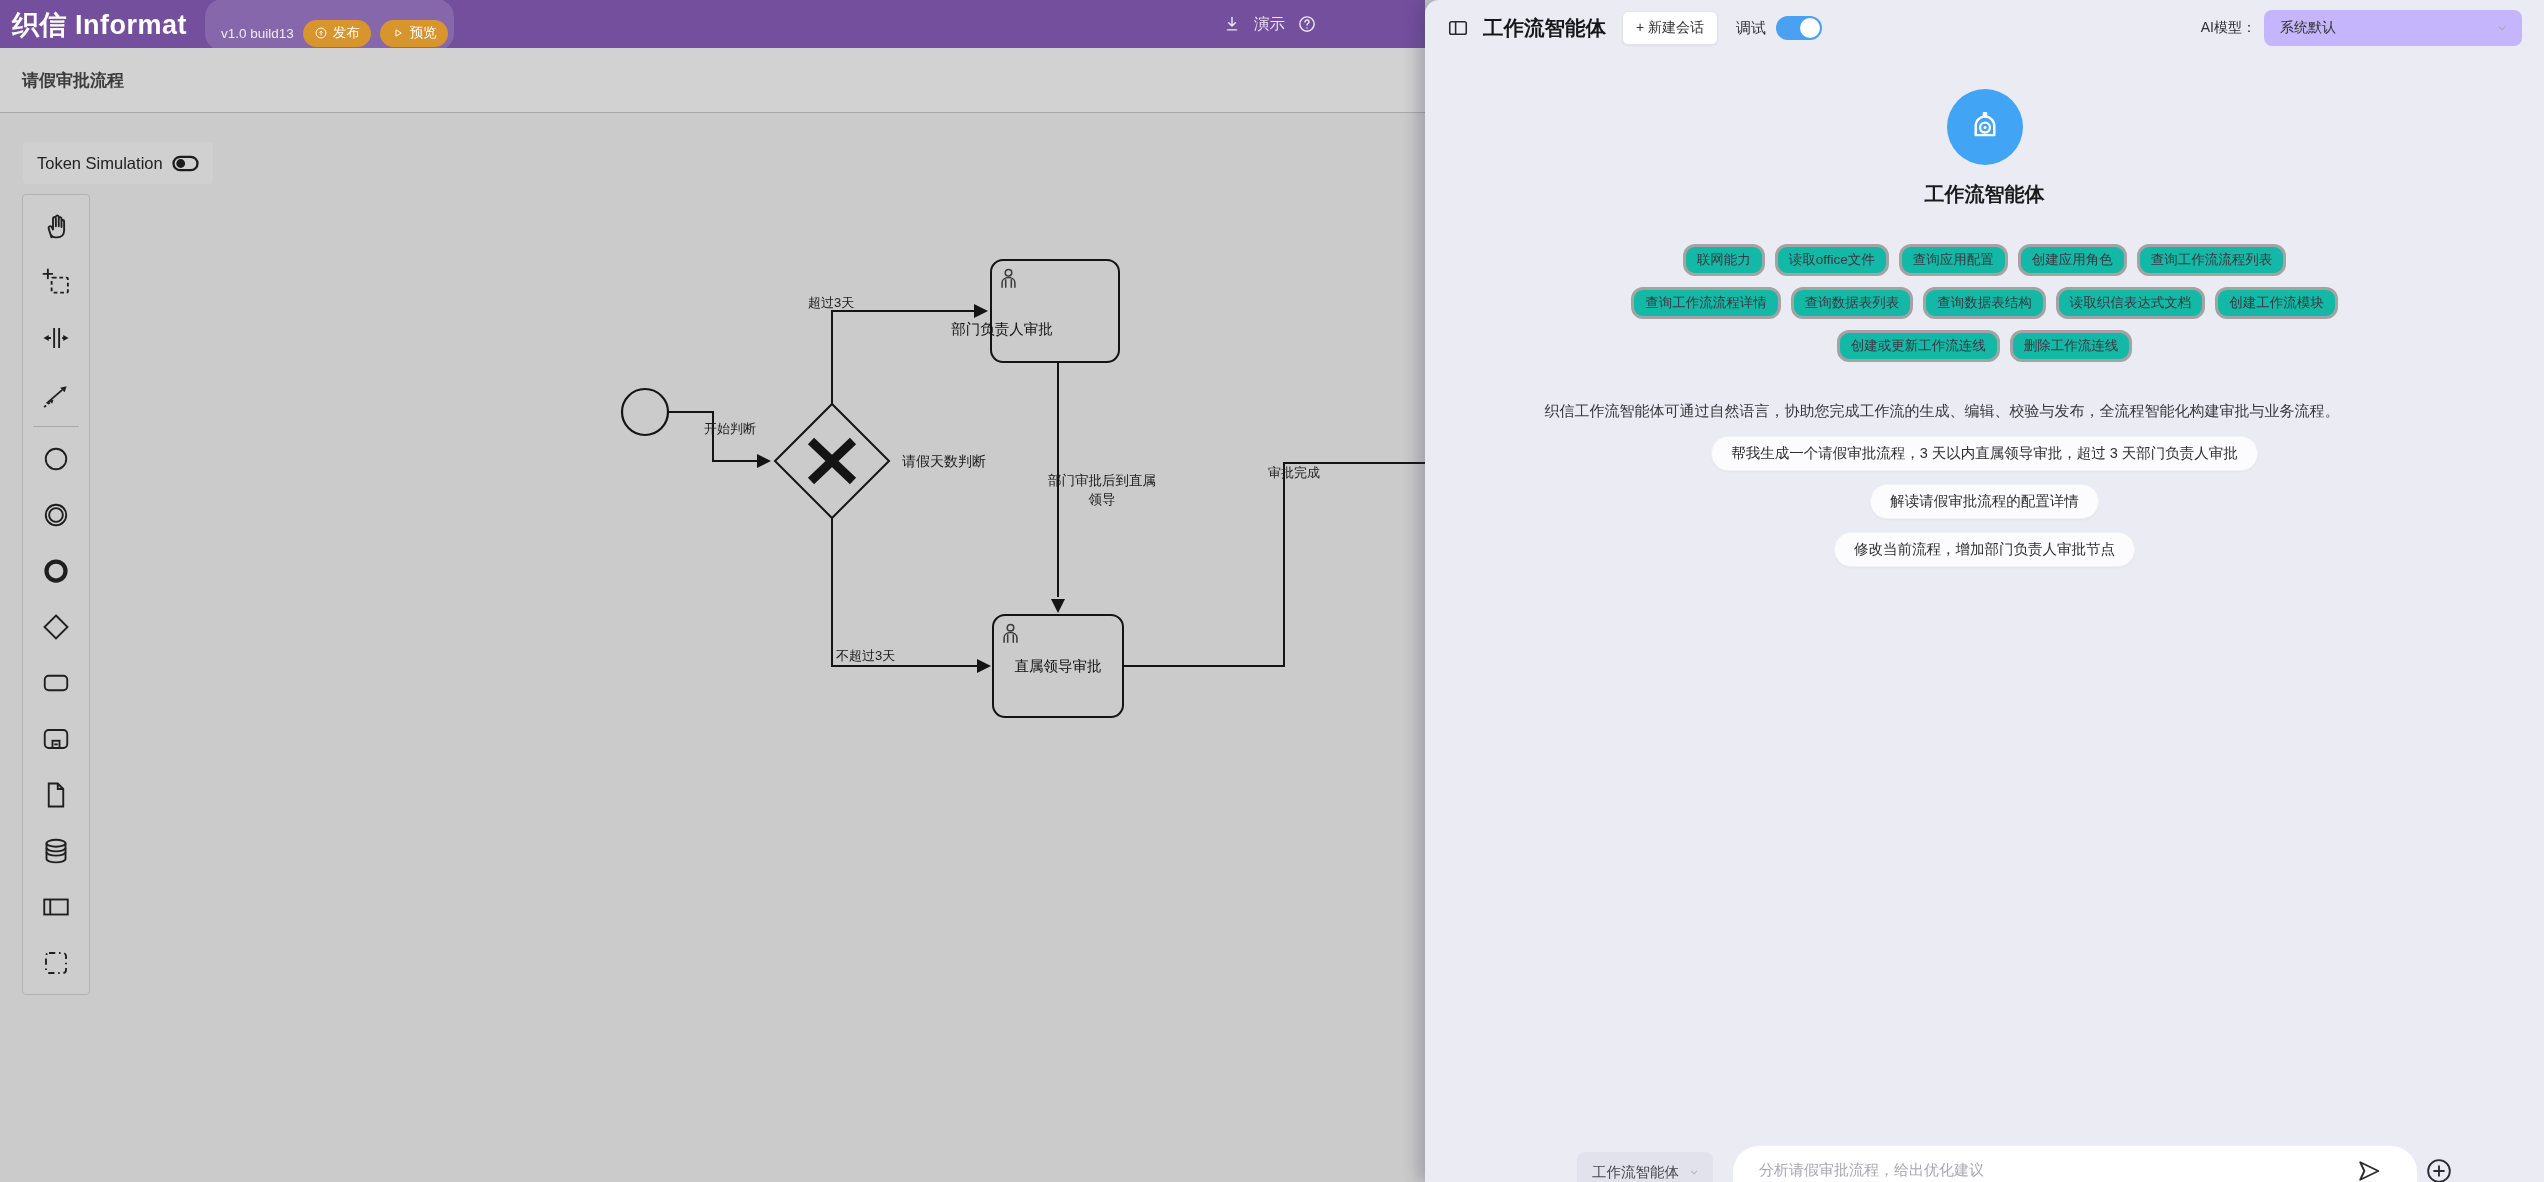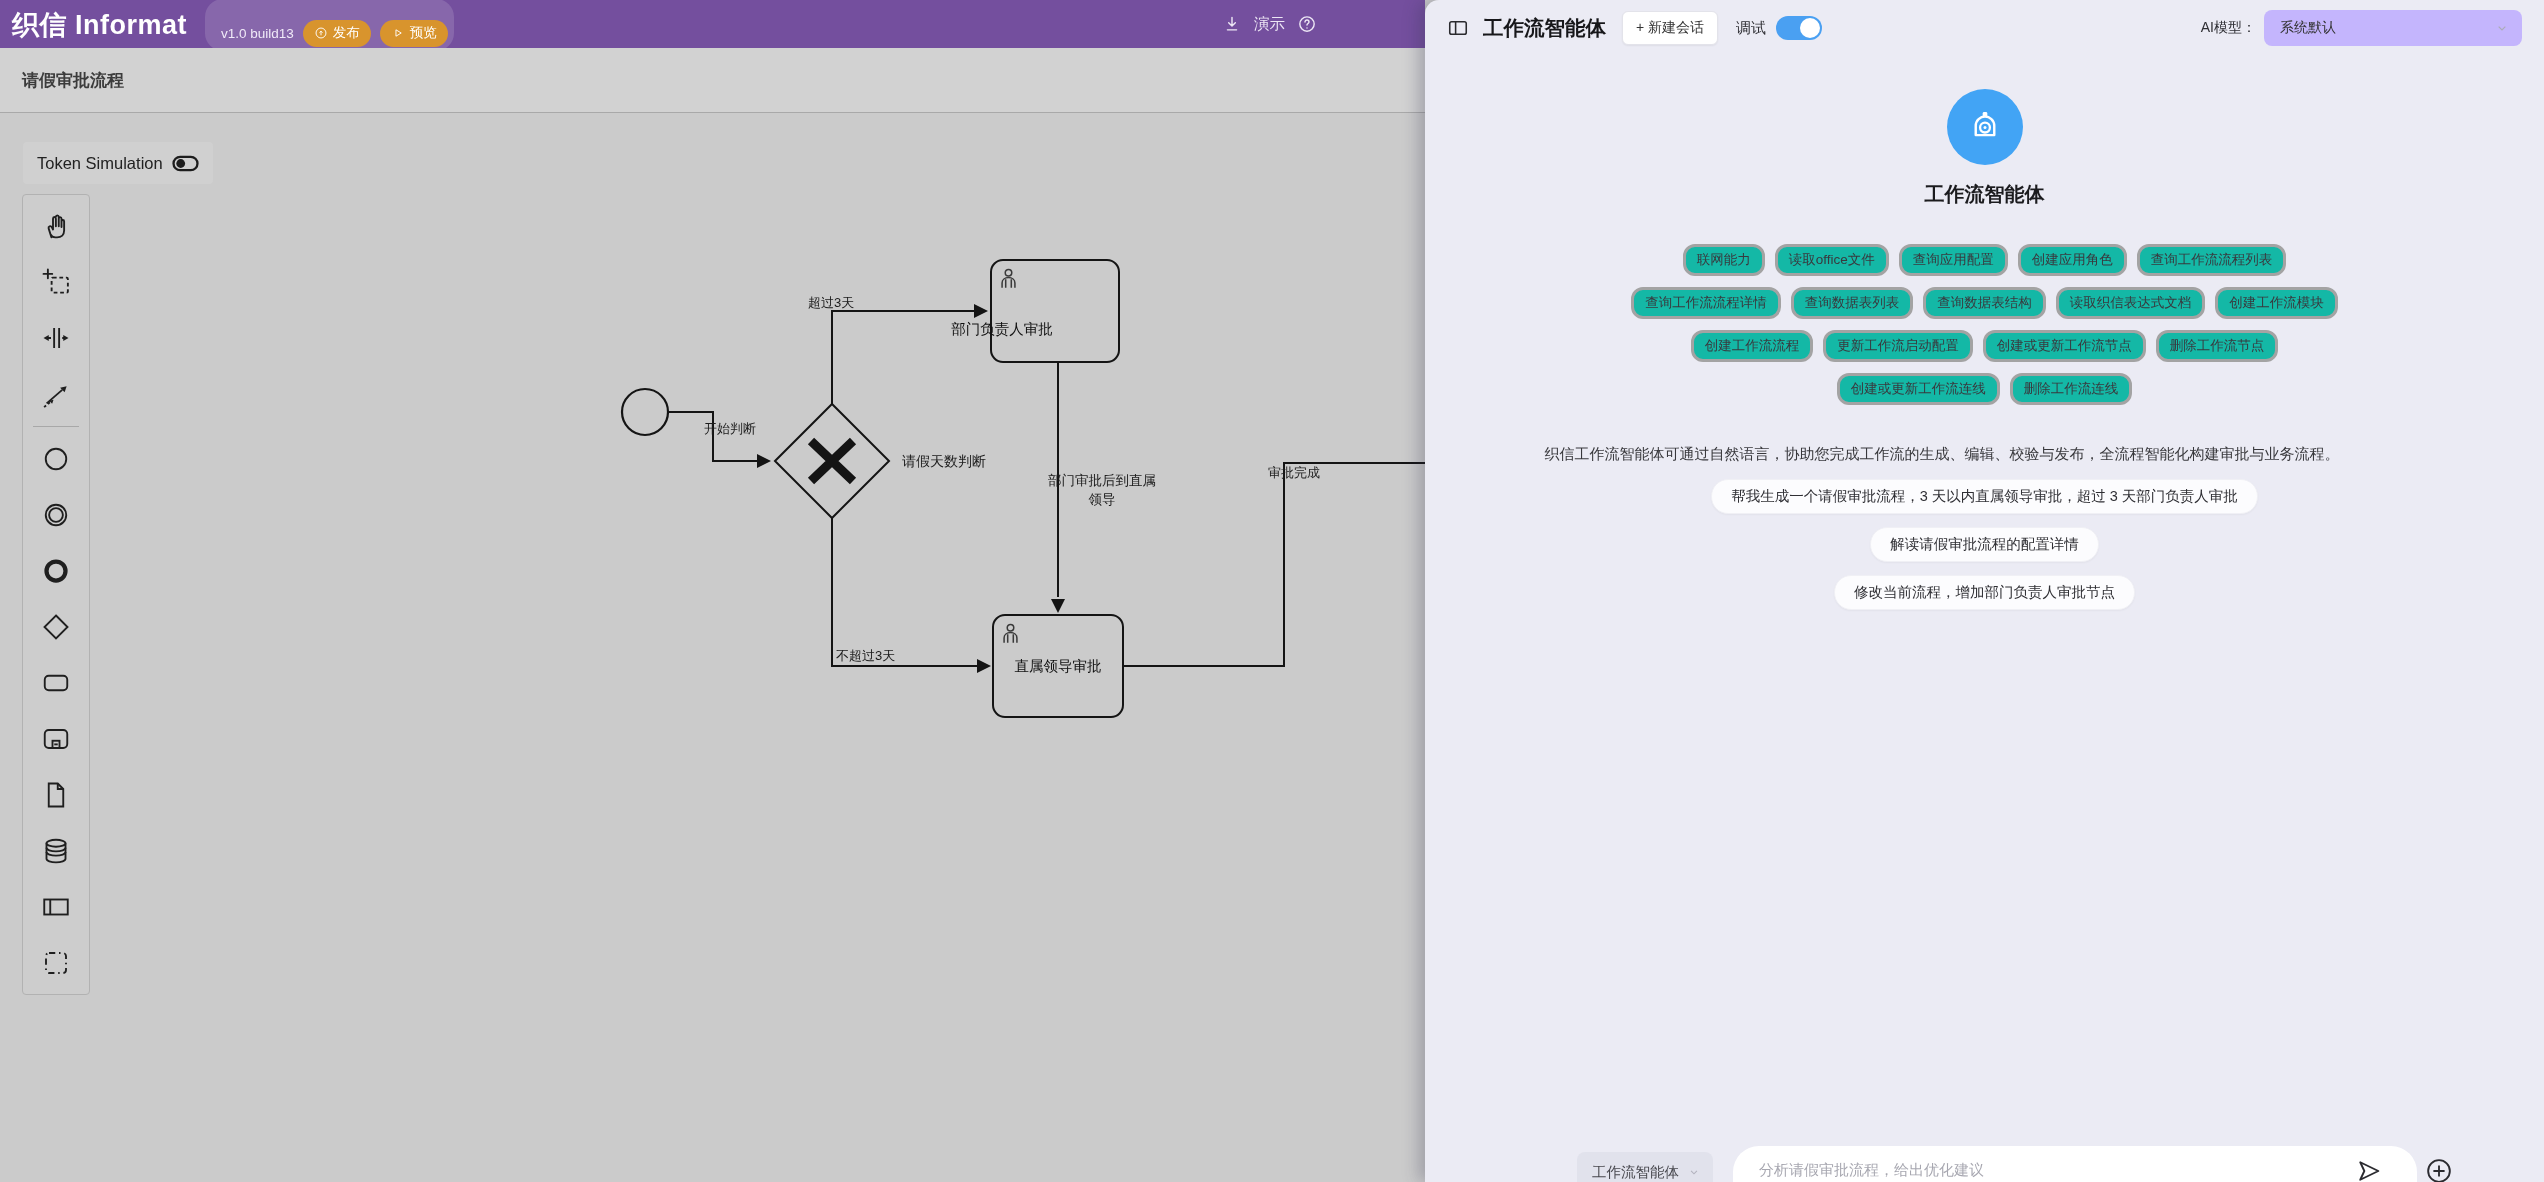--- a/index.html
+++ b/index.html
@@ -364,26 +364,20 @@
             <span class="tag">查询工作流流程列表</span>
           </div>
           <div class="tag-row">
             <span class="tag">查询工作流流程详情</span>
             <span class="tag">查询数据表列表</span>
             <span class="tag">查询数据表结构</span>
             <span class="tag">读取织信表达式文档</span>
             <span class="tag">创建工作流模块</span>
           </div>
           <div class="tag-row">
-            <span class="tag">创建工作流流程</span>
-            <span class="tag">更新工作流启动配置</span>
-            <span class="tag">创建或更新工作流节点</span>
-            <span class="tag">删除工作流节点</span>
-          </div>
-          <div class="tag-row">
             <span class="tag">创建或更新工作流连线</span>
             <span class="tag">删除工作流连线</span>
           </div>
         </div>
       <div class="agent-desc">织信工作流智能体可通过自然语言，协助您完成工作流的生成、编辑、校验与发布，全流程智能化构建审批与业务流程。</div>
       <div class="suggestions">
           <div class="suggestion">帮我生成一个请假审批流程，3 天以内直属领导审批，超过 3 天部门负责人审批</div>
           <div class="suggestion">解读请假审批流程的配置详情</div>
           <div class="suggestion">修改当前流程，增加部门负责人审批节点</div>
         </div>

